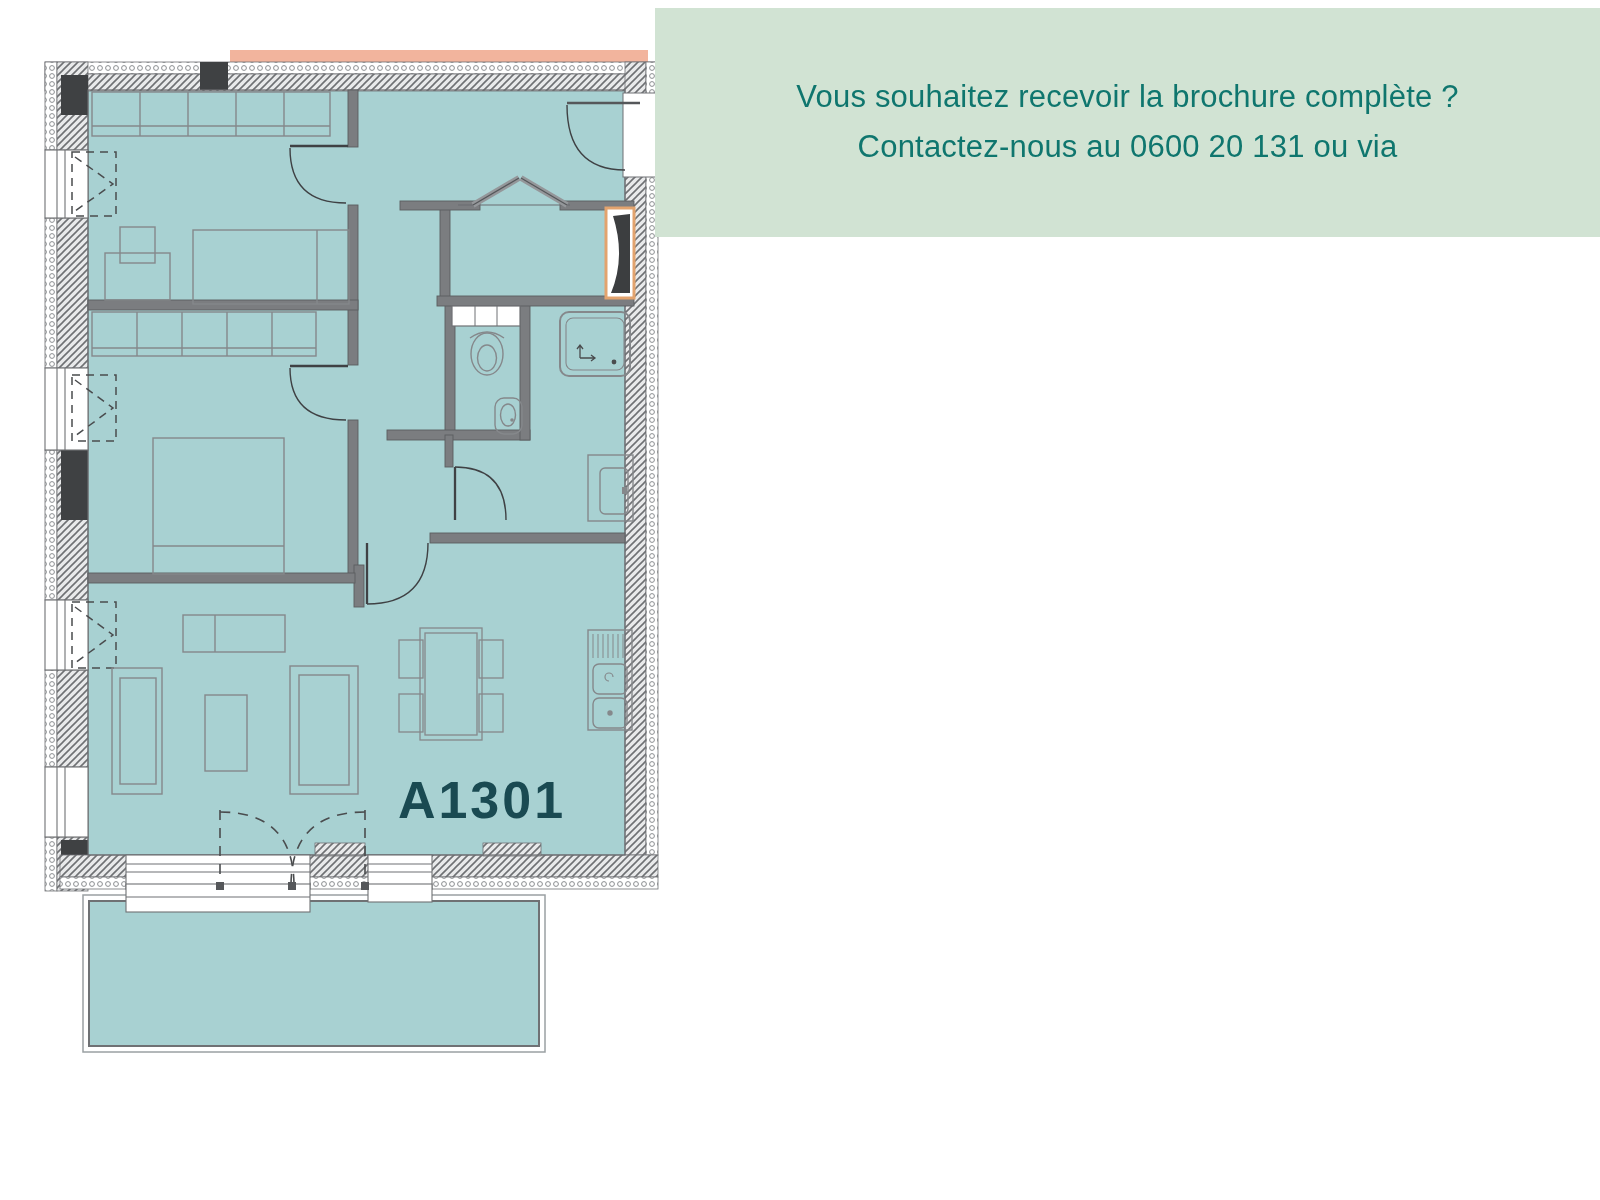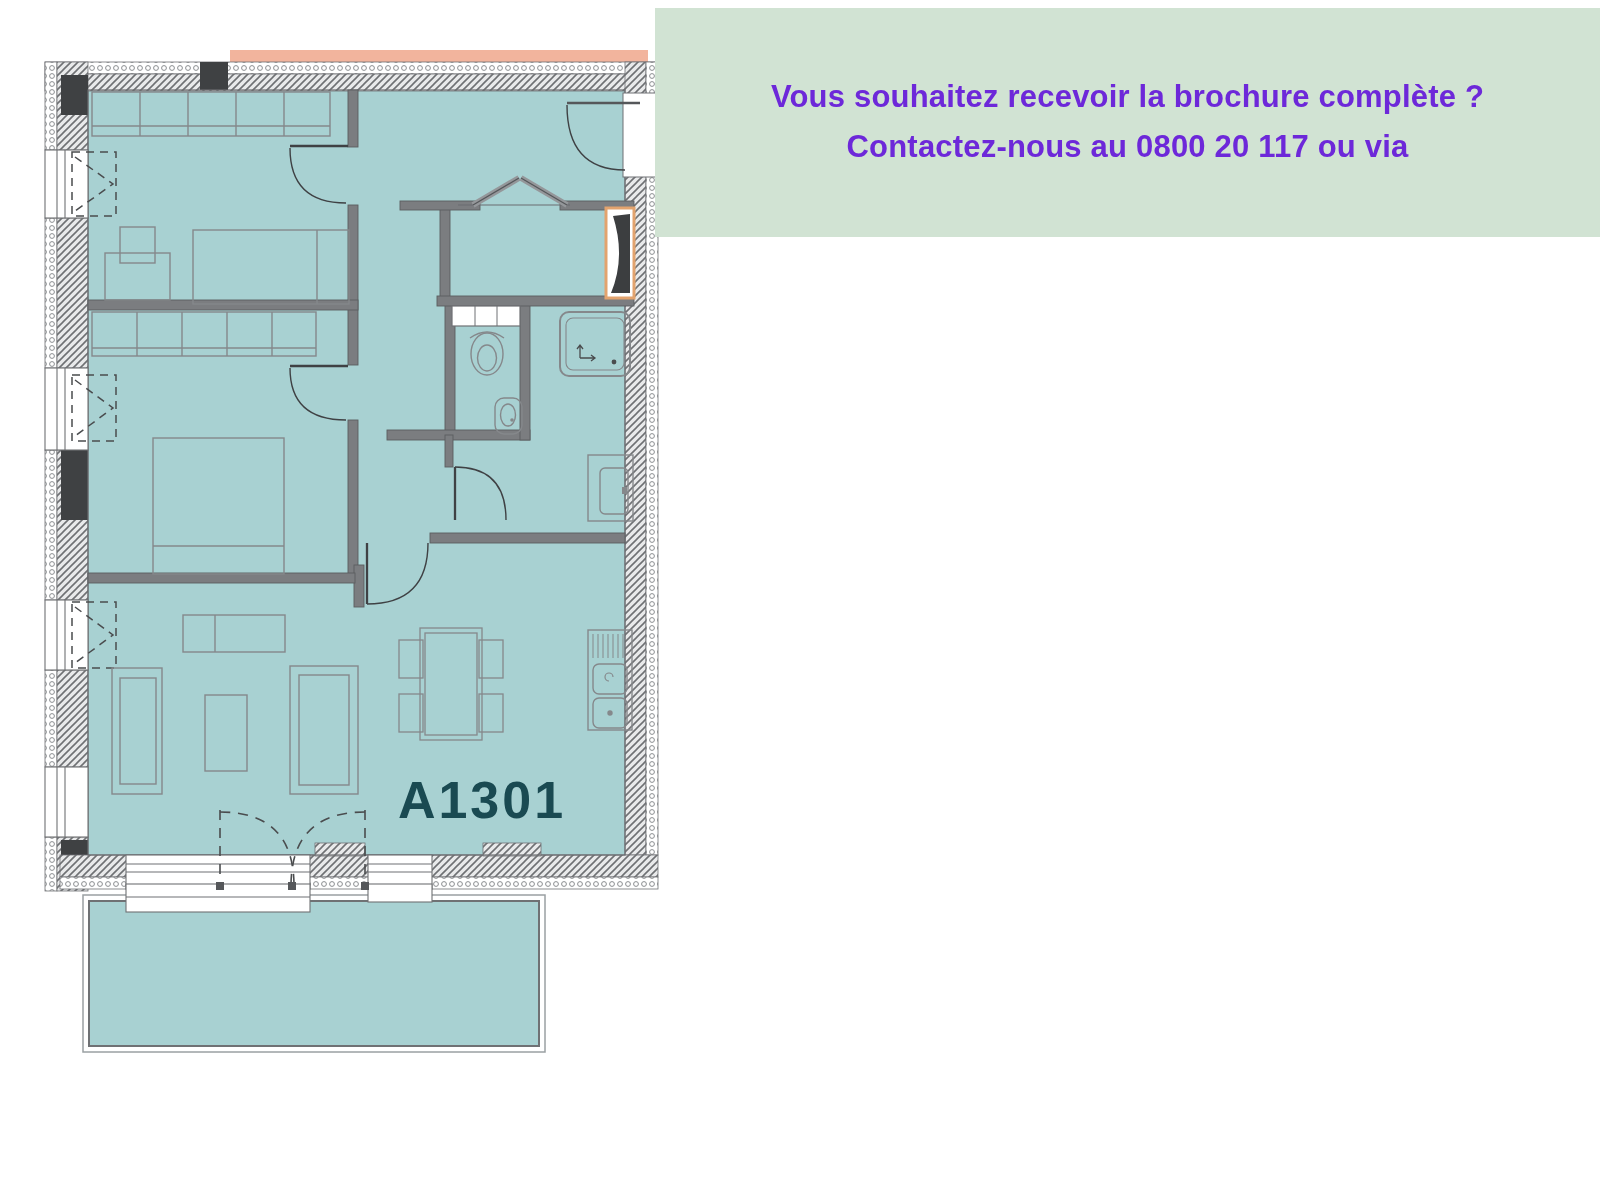--- a/index.html
+++ b/index.html
@@ -2,21 +2,21 @@
 <html><head>
 <meta charset="utf-8">
 <style>
   html,body{margin:0;padding:0;background:#ffffff;}
   .stage{position:relative;width:1600px;height:1200px;background:#ffffff;overflow:hidden;
          font-family:"Liberation Sans", sans-serif;}
   .plan-svg{position:absolute;left:0;top:0;}
   .info-box{position:absolute;left:655px;top:8px;width:945px;height:229px;
             background:#d1e3d3;display:flex;flex-direction:column;justify-content:center;
             align-items:center;gap:17px;}
-  .info-line{font-weight:bold;font-size:31px;color:#6d28d9;letter-spacing:.2px;
+  .info-line{font-weight:normal;font-size:31px;color:#0f766e;letter-spacing:.2px;
              text-align:center;line-height:1.05;}
 </style>
 </head>
 <body>
 
 <div class="stage">
 
 <svg class="plan-svg" width="1600" height="1200" viewBox="0 0 1600 1200">
   <defs>
     <pattern id="hatch" patternUnits="userSpaceOnUse" width="7" height="7">
@@ -319,16 +319,16 @@
       <ellipse cx="508" cy="415" rx="7.5" ry="11"></ellipse>
       <circle cx="512" cy="420" r="1.8" fill="#85888b" stroke="none"></circle>
     </g>
   </g>
 
   <text x="482" y="818" text-anchor="middle" font-family="Liberation Sans, sans-serif" font-size="52" font-weight="bold" letter-spacing="3" fill="#1a4a52">A1301</text>
 </svg>
 
 <div class="info-box">
   <div class="info-line">Vous souhaitez recevoir la brochure complète ?</div>
-  <div class="info-line">Contactez-nous au 0800 20 117 ou via</div>
+  <div class="info-line">Contactez-nous au 0600 20 131 ou via</div>
 </div>
 
 </div>
 
 </body></html>

